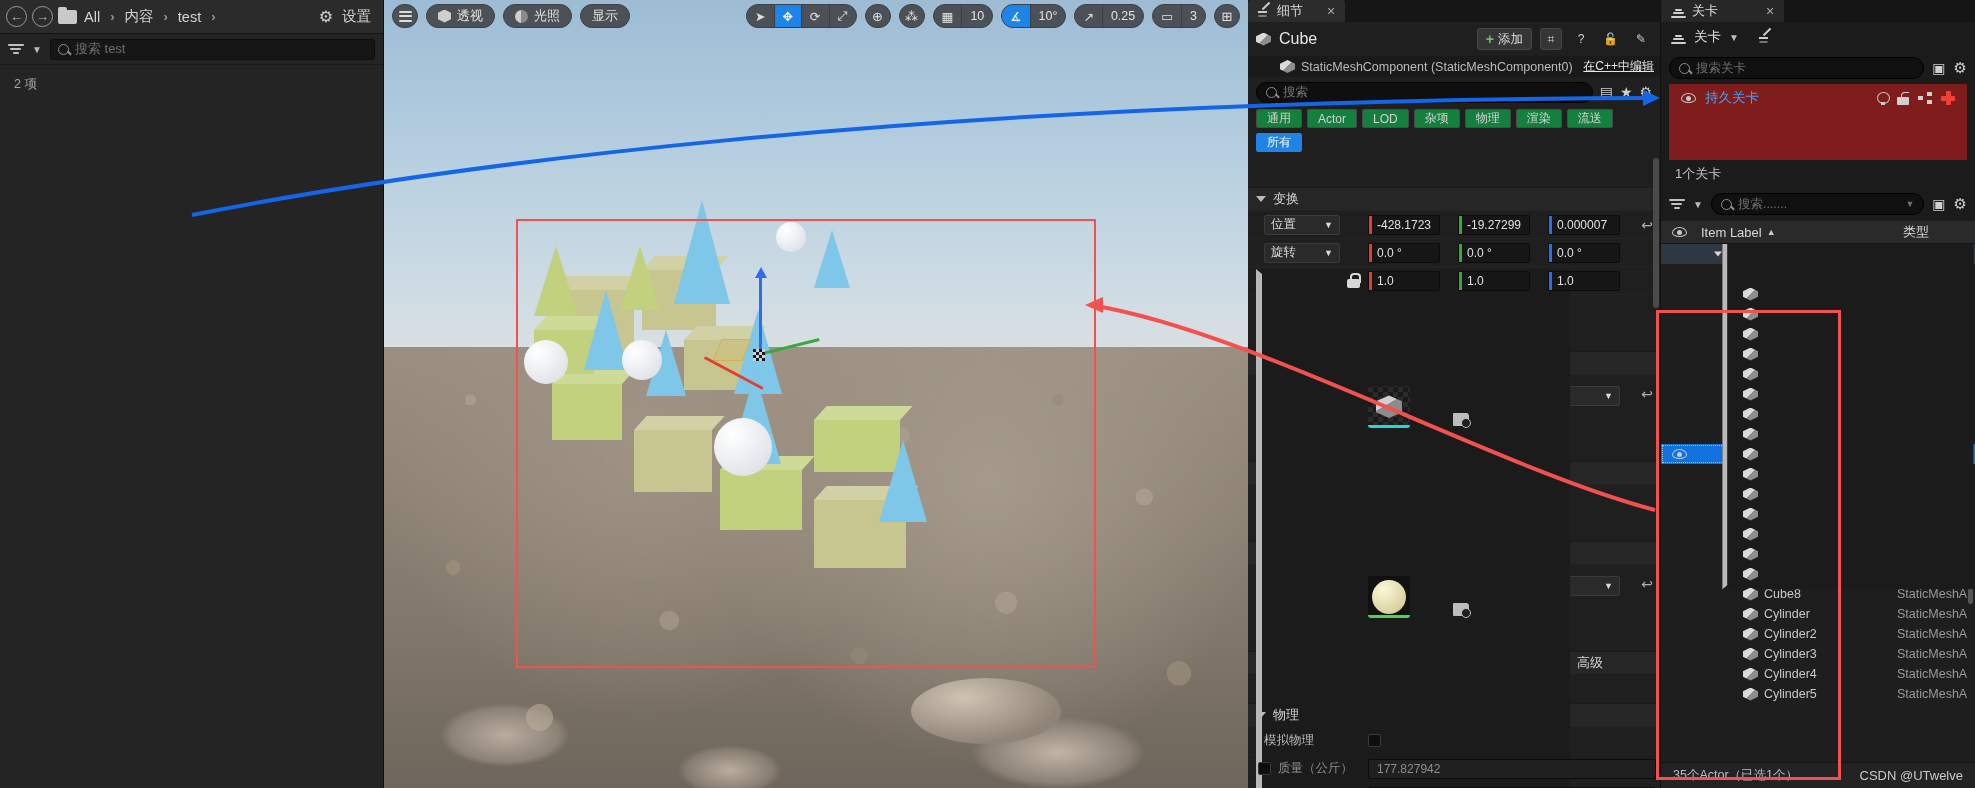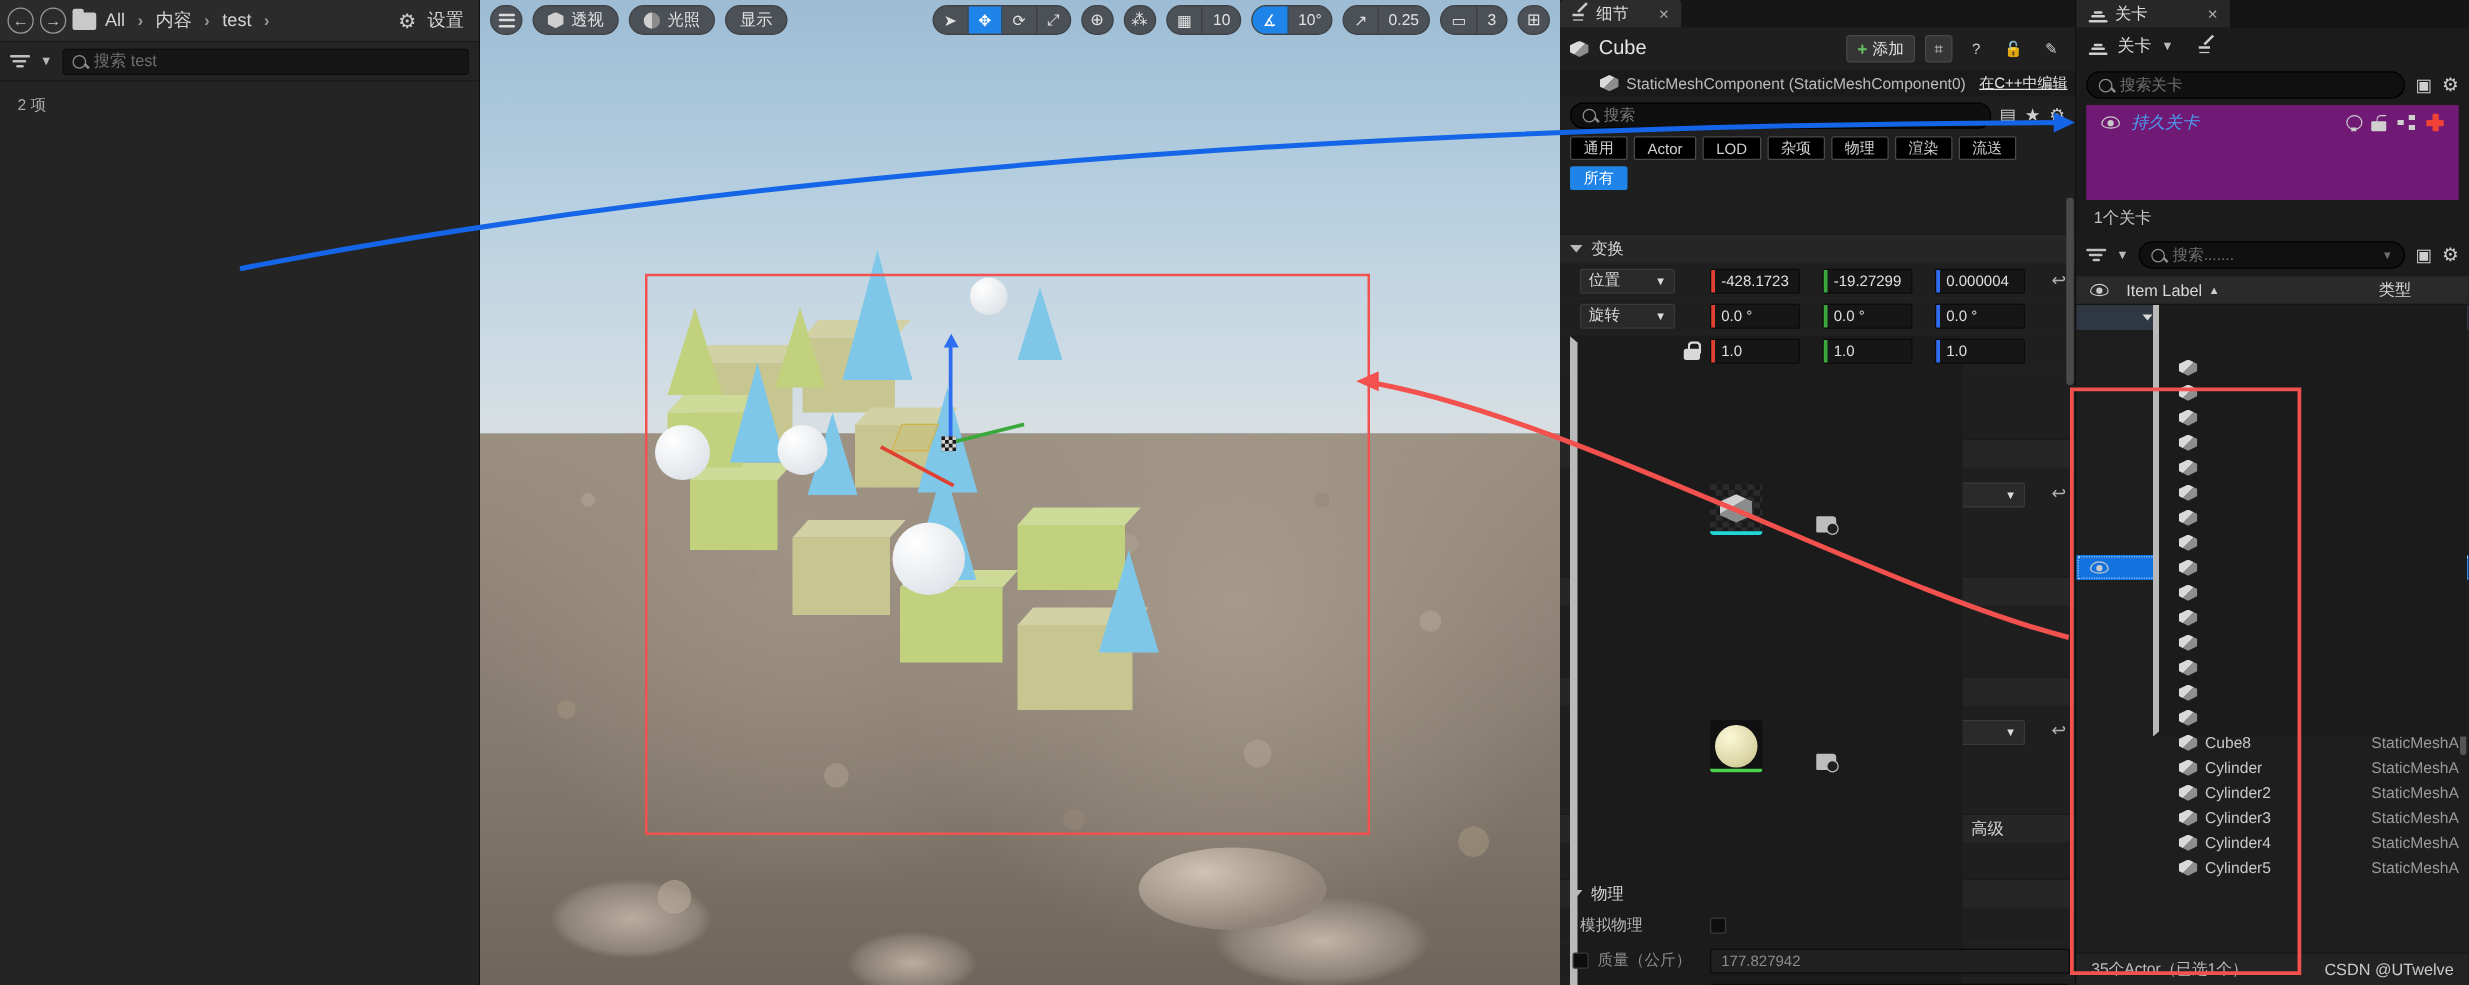--- a/index.html
+++ b/index.html
@@ -201,21 +201,21 @@
   .tree-row { height:21px; display:flex; align-items:center; gap:6px; padding-left:10px; font-size:13px; }
   .tree-row.sel { background:#3c5068; color:#fff; }
   .tree-row.child { padding-left:32px; color:#bbb; font-size:12.5px; }
   .cpp-link { margin-left:auto; margin-right:6px; font-size:12px; color:#e5e5e5;
      text-decoration:underline; white-space:nowrap; }
   .d-searchrow { height:30px; display:flex; align-items:center; padding:0 8px; gap:7px; }
   .d-search { flex:1; height:21px; background:#0f0f0f; border:1px solid #000; border-radius:11px;
      display:flex; align-items:center; gap:6px; padding:0 9px; font-size:12.5px; color:#777;}
   .d-chips { padding:2px 8px 6px; display:flex; flex-wrap:wrap; gap:5px; }
   .chip { height:19px; min-width:44px; padding:0 10px; border:1px solid #4a4a4a; border-radius:2px;
-     background:#000000; display:flex; align-items:center; justify-content:center;
+     background:#15803d; display:flex; align-items:center; justify-content:center;
      font-size:12px; color:#d2d2d2; }
   .chip.on { background:#1f84e8; border-color:#1f84e8; color:#fff; }
   .d-scroll { flex:1; overflow:hidden; position:relative; }
   .sec-head { height:23px; display:flex; align-items:center; gap:7px; padding-left:8px;
      background:#262626; font-size:13px; color:#d6d6d6; border-top:1px solid #1a1a1a;margin-top:29px;}
   .tri { width:0;height:0;border-left:5px solid transparent;border-right:5px solid transparent;
      border-top:6px solid #b9b9b9; }
   .tri.right { border-top:5px solid transparent; border-bottom:5px solid transparent;
      border-left:6px solid #b9b9b9; border-right:none; }
   .prow { min-height:28px; display:flex; align-items:center; border-top:1px solid #242424; }
@@ -262,21 +262,21 @@
      padding:0 10px; font-size:13px; color:#ddd; }
   .lv-tab .x { margin-left:42px; color:#aaa; font-size:14px; }
   .layers-ico { width:15px; height:13px; flex:none; display:flex; flex-direction:column; gap:1.5px; justify-content:flex-end;}
   .layers-ico i { height:2px; background:#cfcfcf; border-radius:1px; }
   .layers-ico i:nth-child(1){ width:7px; margin-left:4px } .layers-ico i:nth-child(2){ width:11px; margin-left:2px }
   .layers-ico i:nth-child(3){ width:15px }
   .lv-toolbar { height:30px; display:flex; align-items:center; gap:8px; padding:0 10px; }
   .lv-search-wrap { height:32px; display:flex; align-items:center; padding:0 8px; gap:8px; position:relative; }
   .lv-search { flex:1; height:22px; background:#101010; border:1px solid #000; border-radius:11px;
      display:flex; align-items:center; gap:6px; padding:0 9px; font-size:12.5px; color:#6f6f6f;}
-  .lv-list { height:76px; background:#701a75; margin:0 8px; position:relative;font-style:italic; }
+  .lv-list { height:76px; background:#7f1d1d; margin:0 8px; position:relative; }
   .lv-row { height:28px; display:flex; align-items:center; gap:9px; padding:0 12px; font-size:13.5px; }
   .lv-name { color:#4a9ef2; flex:1; }
   .eye { width:15px; height:10px; border-radius:50% 50% 50% 50%/60% 60% 40% 40%;
      border:1.5px solid #c9c9c9; position:relative; flex:none; }
   .eye::after { content:""; position:absolute; left:4px; top:1.5px; width:5px; height:5px;
      border-radius:50%; background:#c9c9c9; }
   .bulb { width:11px; height:13px; position:relative; flex:none;}
   .bulb::before { content:""; position:absolute; top:0; left:0; width:11px; height:10px;
      border:1.5px solid #c9c9c9; border-radius:50%; }
   .bulb::after { content:""; position:absolute; bottom:0; left:3.5px; width:4px; height:3px; background:#c9c9c9;}
@@ -513,21 +513,21 @@
       <div class="prow">
         <div class="plabel">
           <div class="dd" style="width:76px">
             <span>位置</span>
             <span style="font-size:9px">▼</span>
           </div>
         </div>
         <div class="pval">
           <div class="numfield" style="--ax:#e04030">-428.1723</div>
           <div class="numfield" style="--ax:#3aa83a">-19.27299</div>
-          <div class="numfield" style="--ax:#2f6df0">0.000004</div>
+          <div class="numfield" style="--ax:#2f6df0">0.000007</div>
           <span class="undo">↩</span>
         </div>
       </div>
 
       <div class="prow">
         <div class="plabel">
           <div class="dd" style="width:76px">
             <span>旋转</span>
             <span style="font-size:9px">▼</span>
           </div>

